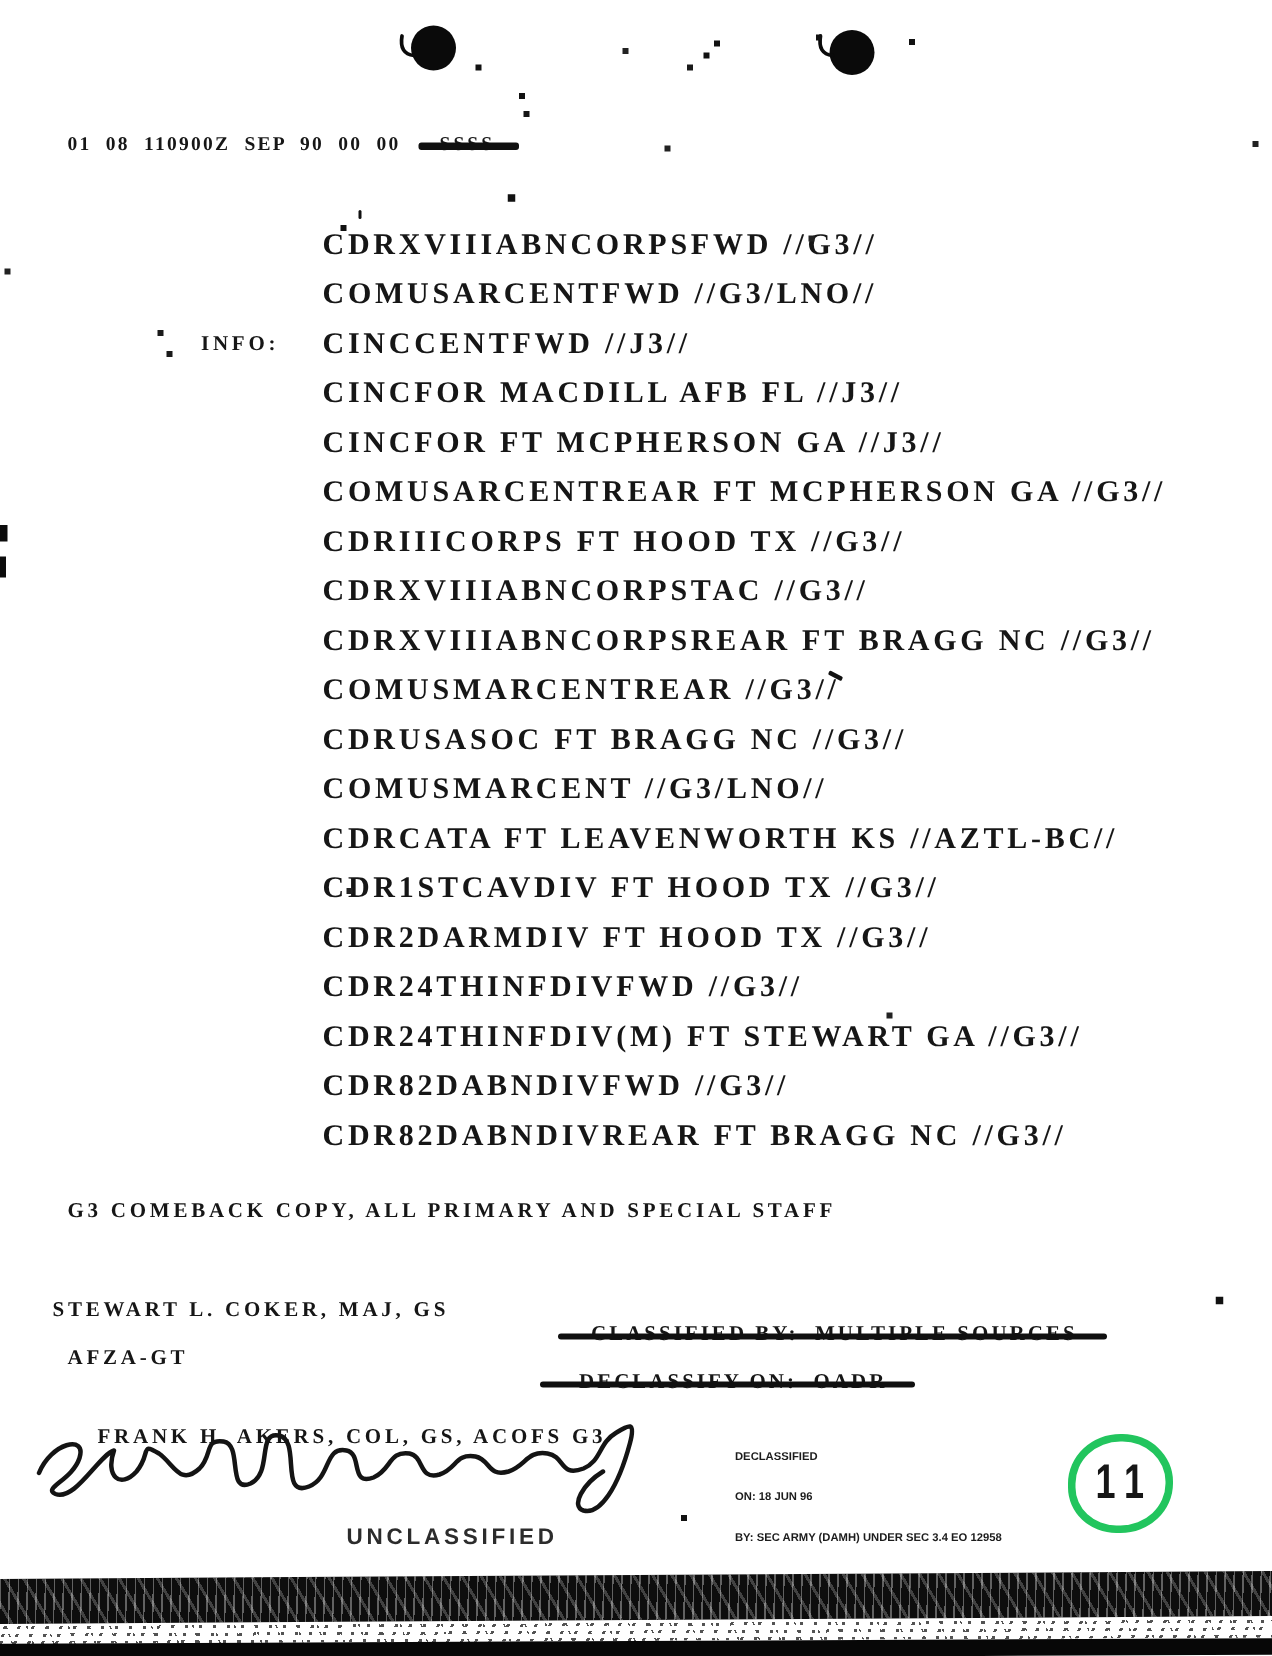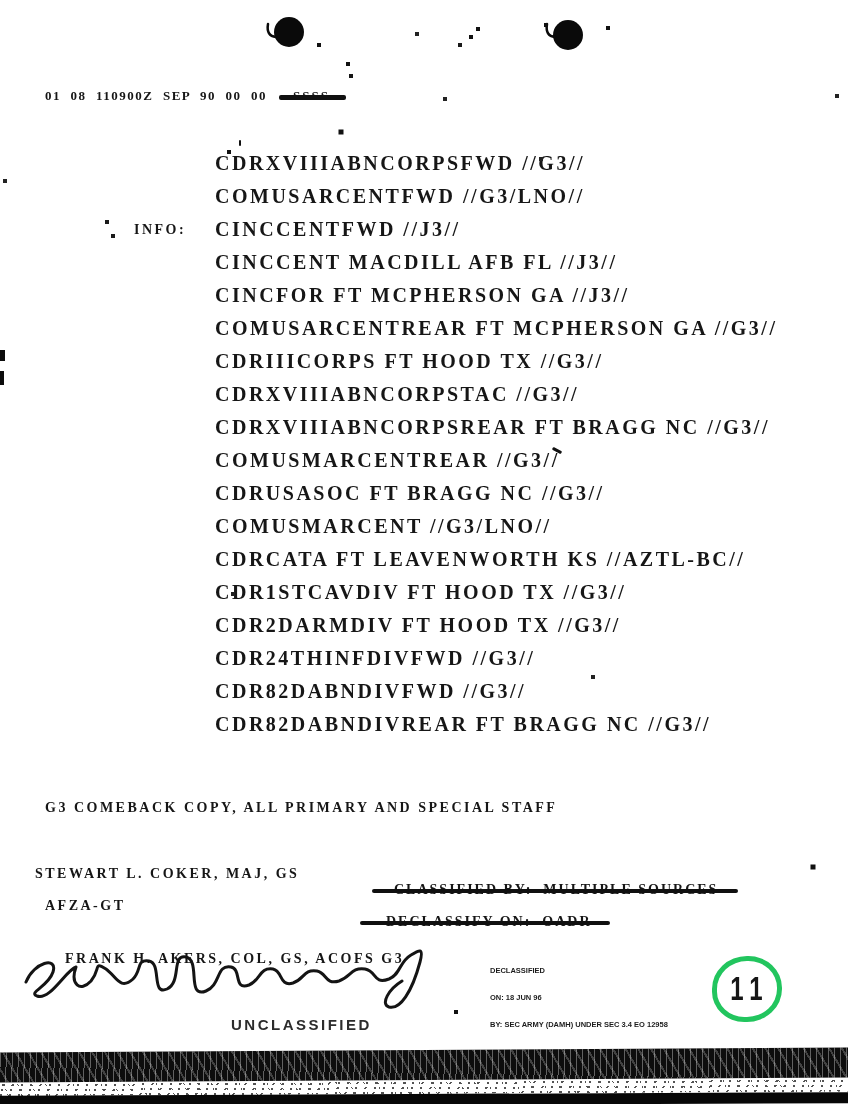--- a/index.html
+++ b/index.html
@@ -96,33 +96,34 @@
 
 <div class="abs addr-block">
   <div>
 
   <div class="mono addr-line">CDRXVIIIABNCORPSFWD //G3//</div>
       <div class="mono addr-line">COMUSARCENTFWD //G3/LNO//</div>
     </div>
   <div>
 
   <div class="mono addr-line">CINCCENTFWD //J3//</div>
-      <div class="mono addr-line">CINCCENT MACDILL AFB FL //J3//</div>
+      <div class="mono addr-line">CINCFOR MACDILL AFB FL //J3//</div>
       <div class="mono addr-line">CINCFOR FT MCPHERSON GA //J3//</div>
       <div class="mono addr-line">COMUSARCENTREAR FT MCPHERSON GA //G3//</div>
       <div class="mono addr-line">CDRIIICORPS FT HOOD TX //G3//</div>
       <div class="mono addr-line">CDRXVIIIABNCORPSTAC //G3//</div>
       <div class="mono addr-line">CDRXVIIIABNCORPSREAR FT BRAGG NC //G3//</div>
       <div class="mono addr-line">COMUSMARCENTREAR //G3//</div>
       <div class="mono addr-line">CDRUSASOC FT BRAGG NC //G3//</div>
       <div class="mono addr-line">COMUSMARCENT //G3/LNO//</div>
       <div class="mono addr-line">CDRCATA FT LEAVENWORTH KS //AZTL-BC//</div>
       <div class="mono addr-line">CDR1STCAVDIV FT HOOD TX //G3//</div>
       <div class="mono addr-line">CDR2DARMDIV FT HOOD TX //G3//</div>
       <div class="mono addr-line">CDR24THINFDIVFWD //G3//</div>
+      <div class="mono addr-line">CDR24THINFDIV(M) FT STEWART GA //G3//</div>
       <div class="mono addr-line">CDR82DABNDIVFWD //G3//</div>
       <div class="mono addr-line">CDR82DABNDIVREAR FT BRAGG NC //G3//</div>
     </div>
 </div>
 <div class="abs mono info-label">INFO:</div>
 
 <div class="abs mono note-line">G3 COMEBACK COPY, ALL PRIMARY AND SPECIAL STAFF</div>
 
 <div class="abs mono sig-name1">STEWART L. COKER, MAJ, GS</div>
 <div class="abs mono sig-office">AFZA-GT</div>

